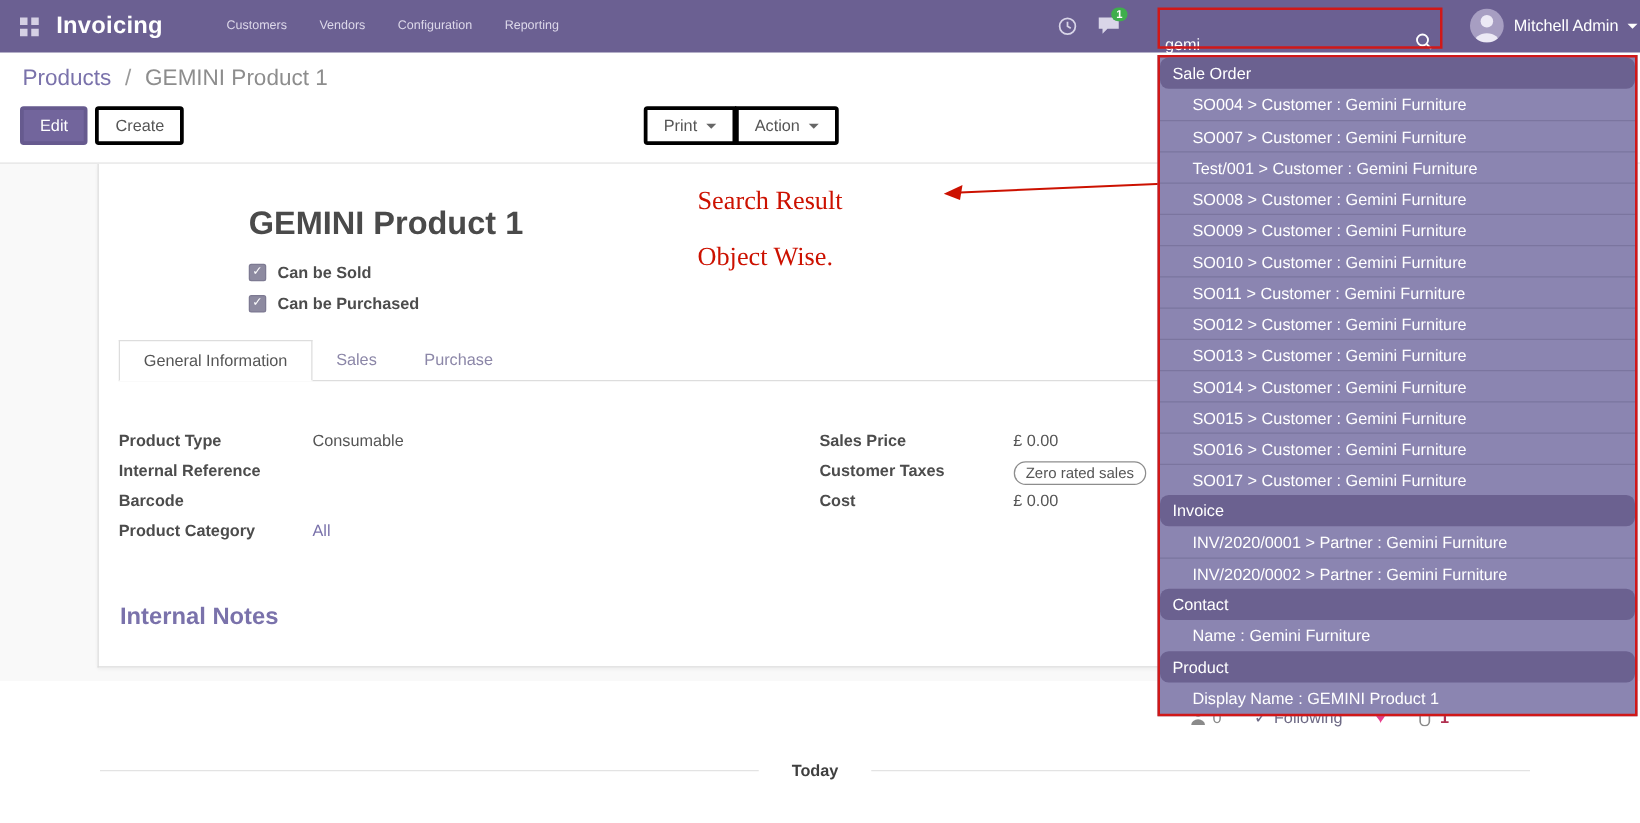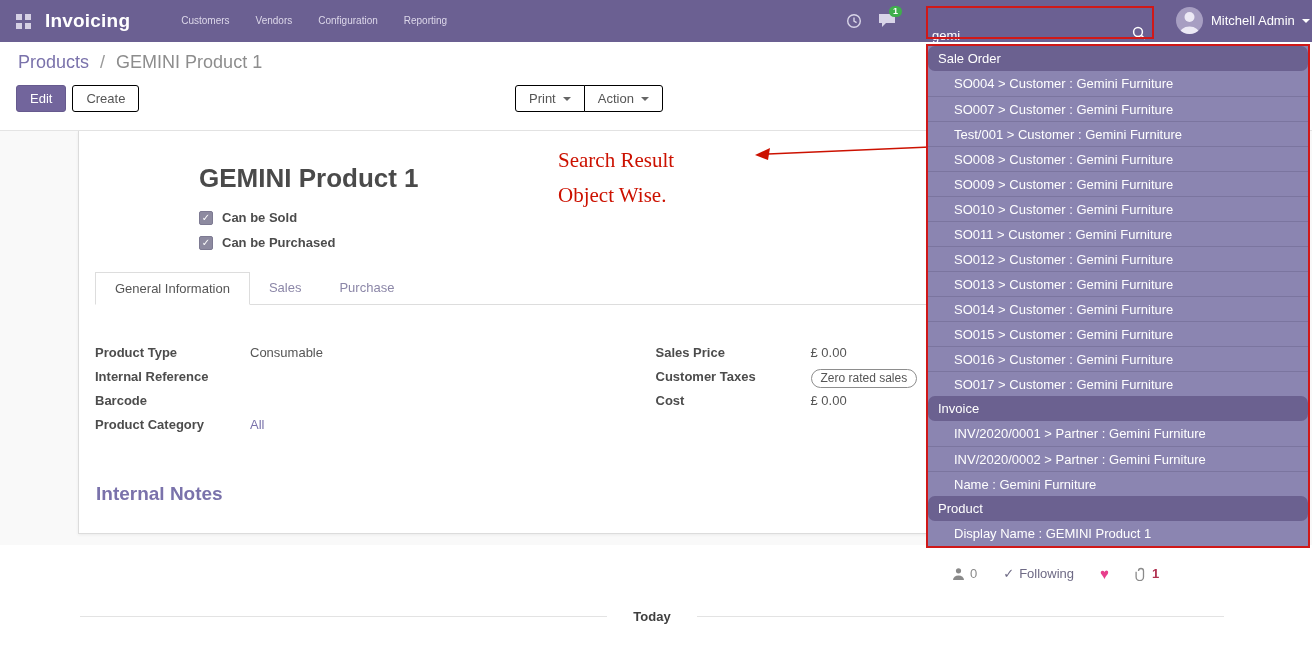--- a/index.html
+++ b/index.html
@@ -23,21 +23,21 @@
   .user-name { font-size:13px; margin:0 7px 0 8px; }
   .caret-down { width:0; height:0; border-left:4px solid transparent; border-right:4px solid transparent; border-top:4px solid #fff; }
 
   
   .control-panel { position:relative; height:88px; padding:10px 16px 0; background:#fff; }
   .breadcrumb { font-size:18px; margin-left:2px; }
   .bc-link { color:#7a72ab; cursor:pointer; }
   .bc-sep { color:#999; margin:0 6px; }
   .bc-current { color:#8d8d8d; }
   .btn-row { position:relative; margin-top:12px; display:flex; gap:6px; }
-  .btn { font-size:13px; padding:5px 13px; border-radius:3px; border:1px solid #000000; background:#fff; color:#555; cursor:pointer; font-family:inherit; }
+  .btn { font-size:13px; padding:5px 13px; border-radius:3px; border:3px solid #000000; background:#fff; color:#555; cursor:pointer; font-family:inherit; }
   .btn-primary { background:#72659c; border-color:#665a8e; color:#fff; }
   .btn-group { position:absolute; left:499px; top:0; display:flex; }
   .btn-group .btn:first-child { border-radius:3px 0 0 3px; }
   .btn-group .btn:last-child { border-radius:0 3px 3px 0; margin-left:-1px; }
   .caret-gray { display:inline-block; width:0; height:0; border-left:4px solid transparent; border-right:4px solid transparent; border-top:4px solid #666; margin-left:7px; vertical-align:2px; }
 
   
   .content { position:relative; height:415px; background:#f9f9f9; border-top:1px solid #e4e4e4; }
   .sheet { position:absolute; left:78px; top:0; width:1155px; height:403px; background:#fff; border:1px solid #dcdcdc; border-top:0; box-shadow:0 1px 3px rgba(0,0,0,.06); padding:32px 16px 0; }
   .sheet-title { font-size:26px; font-weight:bold; color:#4a4a4a; margin-left:104px; }
@@ -67,21 +67,21 @@
   .following { color:#6e6a85; }
   .heart { color:#e83e8c; font-size:15px; cursor:pointer; }
   .attach-count { color:#b03050; font-weight:bold; }
   .today { display:flex; align-items:center; margin:38px 88px 0 -10px;gap:10px; }
   .today-line { flex:1; height:1px; background:#e3e3e3; }
   .today-label { margin:0 16px; font-size:13px; font-weight:bold; color:#3f3f3f; }
 
   
   .annot { position:absolute; font-family:"Liberation Serif", serif; font-size:21px; color:#cc1100; z-index:40; }
   .annot-1 { left:558px; top:148px; }
-  .annot-2 { left:558px; top:183px; }
+  .annot-2 { left:558px; top:193px; }
   .arrow-svg { position:absolute; left:750px; top:139px; z-index:40; }
 
   
   .hl-search { position:absolute; left:926px; top:6px; width:228px; height:33px; border:2px solid #d01818; z-index:60; pointer-events:none; }
   .results-box { position:absolute; left:926px; top:44px; width:384px; border:2px solid #d01818; background:#8b85b1; z-index:55; }
   .sd-header { height:25px; background:#6b6190; color:#fff; font-size:13px; padding:4px 10px; line-height:17px;border-radius:7px; }
   .sd-item { height:25px; color:#fff; font-size:13px; padding:4px 10px 4px 26px; line-height:17px; cursor:pointer; white-space:nowrap; overflow:hidden; }
   .sd-item + .sd-item { border-top:1px solid rgba(50,42,80,.18); }
 </style>
 </head>
@@ -261,16 +261,17 @@
   <div class="sd-item">SO011 &gt; Customer : Gemini Furniture</div>
   <div class="sd-item">SO012 &gt; Customer : Gemini Furniture</div>
   <div class="sd-item">SO013 &gt; Customer : Gemini Furniture</div>
   <div class="sd-item">SO014 &gt; Customer : Gemini Furniture</div>
   <div class="sd-item">SO015 &gt; Customer : Gemini Furniture</div>
   <div class="sd-item">SO016 &gt; Customer : Gemini Furniture</div>
   <div class="sd-item">SO017 &gt; Customer : Gemini Furniture</div>
   <div class="sd-header">Invoice</div>
   <div class="sd-item">INV/2020/0001 &gt; Partner : Gemini Furniture</div>
   <div class="sd-item">INV/2020/0002 &gt; Partner : Gemini Furniture</div>
+  <div class="sd-header">Contact</div>
   <div class="sd-item">Name : Gemini Furniture</div>
   <div class="sd-header">Product</div>
   <div class="sd-item">Display Name : GEMINI Product 1</div>
 </div>
 
 </body></html>

